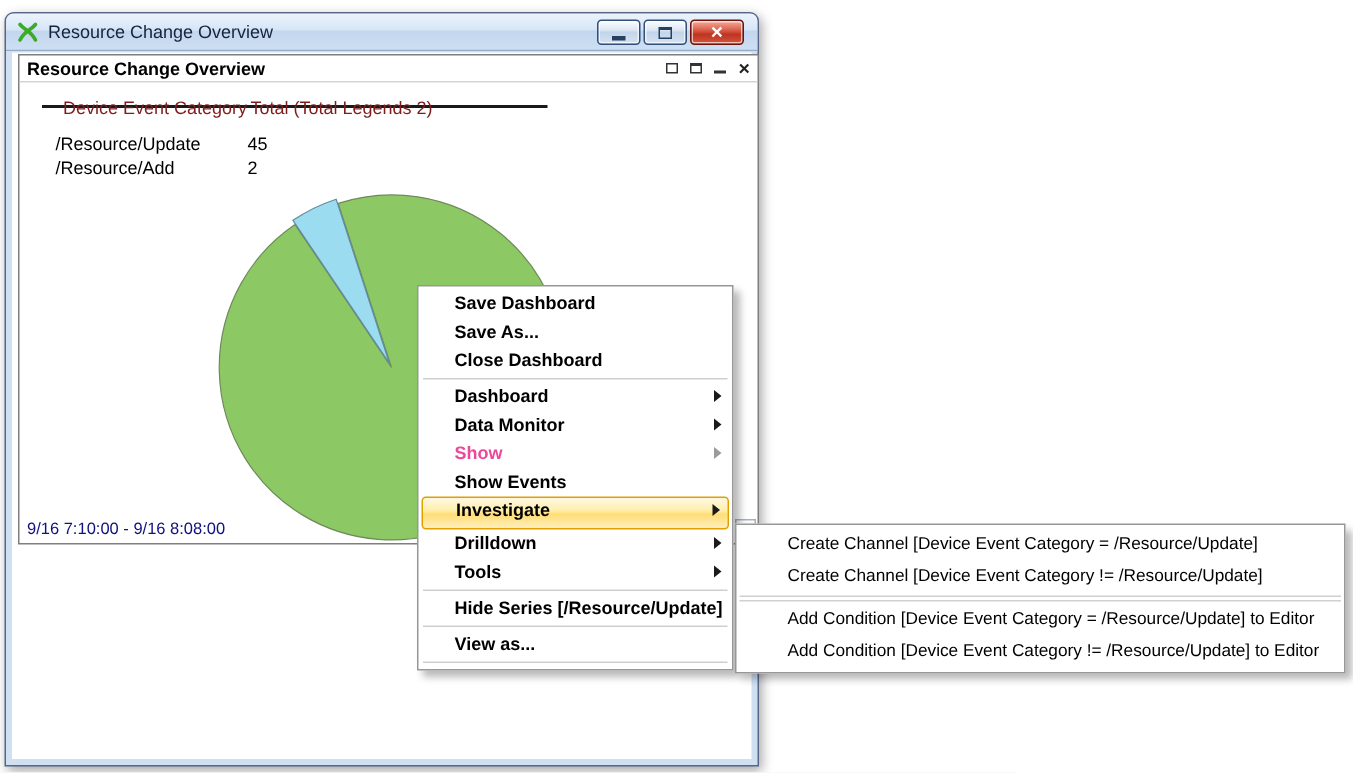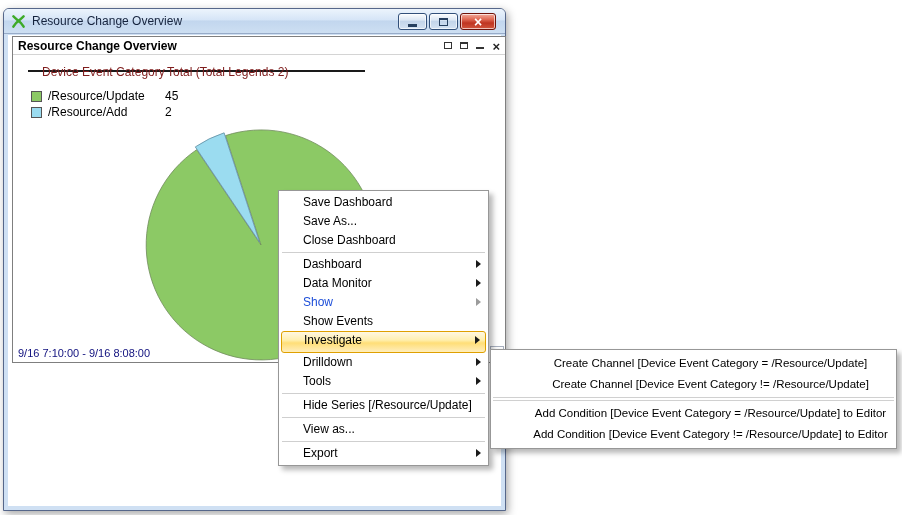--- a/index.html
+++ b/index.html
@@ -38,58 +38,58 @@
   .ic-box { width:8px; height:7px; border:1px solid #333; }
   .ic-max { width:8px; height:7px; border:1px solid #333; border-top:2px solid #333; }
   .ic-min { width:8px; height:2px; background:#333; margin-top:5px; }
   .ic-x::before { content:"×"; font-size:13px; font-weight:bold; color:#222; line-height:10px; }
 
   .legend-header { position:absolute; left:15px; top:28px; width:337px;
                    border-bottom:2px solid #1a1a1a; padding-bottom:5px; font-size:12px; color:#7f1d1d; }
   .lh-col1 { position:absolute; left:14px; top:0; }
   .lh-col2 { position:absolute; left:139px; top:0; }
   .legend-header::after { content:""; }
-  .legend-row { position:absolute; left:18px; height:14px; display:flex; align-items:center; font-size:12px; }
+  .legend-row { position:absolute; left:18px; height:14px; display:flex; align-items:center; font-size:12px;flex-direction:column; }
   .legend-row .lbl { margin-left:6px; }
   .legend-row .val { position:absolute; left:134px; }
   .row-0 { top:52px; } .row-1 { top:68px; }
   .swatch { display:block; }
 
   .pie-svg { position:absolute; left:128px; top:88px; }
 
   .panel-status { position:absolute; left:5px; bottom:3px; font-size:11px; color:#10107e; }
   .scroll-btn { position:absolute; right:1px; bottom:2px; width:14px; height:14px;
                 border:1px solid #a7afbe; background:linear-gradient(#fdfdfd,#dde2ea);
                 display:flex; align-items:center; justify-content:center; }
   .tri-down { width:0; height:0; border-left:4px solid transparent; border-right:4px solid transparent;
               border-top:5px solid #333; }
 
   
   .menu { position:absolute; left:278px; top:190px; width:211px; background:#fff;
           border:1px solid #979797; box-shadow:4px 4px 5px rgba(0,0,0,.28);
           padding:2px 0; z-index:5; }
   .menu-item { position:relative; height:19px; line-height:19px; padding:0 20px 0 24px;
-               font-size:12px; color:#000; white-space:nowrap; cursor:default; }
+               font-size:12px; color:#000; white-space:nowrap; cursor:default;font-weight:bold; }
   .menu-item .arrow { position:absolute; right:7px; top:5px; width:0; height:0;
                       border-left:5px solid #1a1a1a; border-top:4.5px solid transparent;
                       border-bottom:4.5px solid transparent; }
-  .menu-item.disabled { color:#1d4ed8; }
+  .menu-item.disabled { color:#ec4899; }
   .menu-item.disabled .arrow { border-left-color:#9b9b9b; }
   .menu-item.hl { margin:0 2px; height:22px; line-height:17px; padding-left:22px;
                   border:1px solid #dfa000; border-radius:3px;
                   background:linear-gradient(#fff8e2,#ffefaf 40%,#ffde77 55%,#ffeebd); }
   .menu-item.hl .arrow { right:5px; top:4px; }
   .menu-sep { height:1px; background:#cfcfcf; margin:2px 3px; }
 
   
   .submenu { position:absolute; left:490px; top:349px; width:407px; background:#fff;
              border:1px solid #979797; box-shadow:4px 4px 5px rgba(0,0,0,.28);
              padding:3px 0; z-index:6; }
   .submenu-item { height:21px; line-height:21px; padding-left:34px; font-size:11.5px;
-                  color:#000; white-space:nowrap; cursor:default;text-align:center; }
+                  color:#000; white-space:nowrap; cursor:default; }
   .submenu-sep { height:1px; background:#d0d0d0; margin:2px 2px; }
 </style>
 </head>
 <body>
 
 <div id="stage">
 
   <div class="window">
 
     <div class="titlebar">
@@ -174,21 +174,20 @@
     <div class="menu-item disabled"><span>Show</span><span class="arrow"></span></div>
     <div class="menu-item">Show Events</div>
     <div class="menu-item hl"><span>Investigate</span><span class="arrow"></span></div>
     <div class="menu-item"><span>Drilldown</span><span class="arrow"></span></div>
     <div class="menu-item"><span>Tools</span><span class="arrow"></span></div>
     <div class="menu-sep"></div>
     <div class="menu-item">Hide Series [/Resource/Update]</div>
     <div class="menu-sep"></div>
     <div class="menu-item">View as...</div>
     <div class="menu-sep"></div>
-    <div class="menu-item"><span>Export</span><span class="arrow"></span></div>
   </div>
 
   <div class="submenu">
     <div class="submenu-item">Create Channel [Device Event Category = /Resource/Update]</div>
     <div class="submenu-item">Create Channel [Device Event Category != /Resource/Update]</div>
     <div class="submenu-sep"></div>
     <div class="submenu-sep"></div>
     <div class="submenu-item">Add Condition [Device Event Category = /Resource/Update] to Editor</div>
     <div class="submenu-item">Add Condition [Device Event Category != /Resource/Update] to Editor</div>
   </div>

